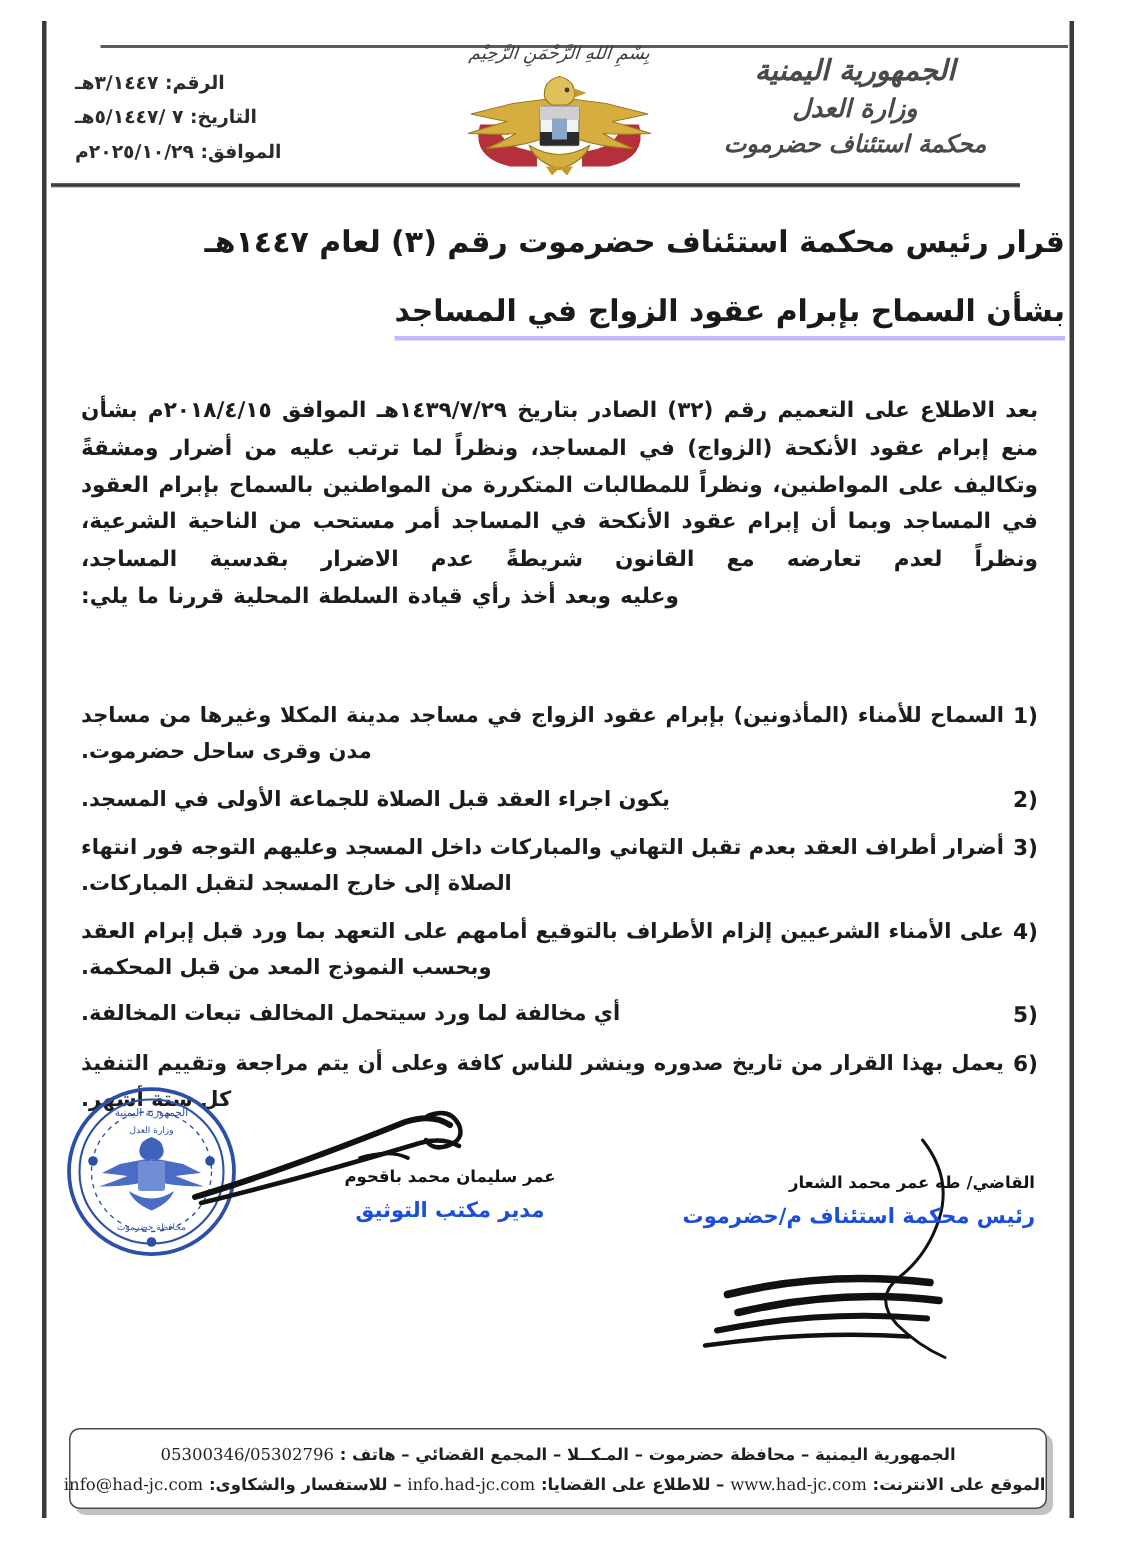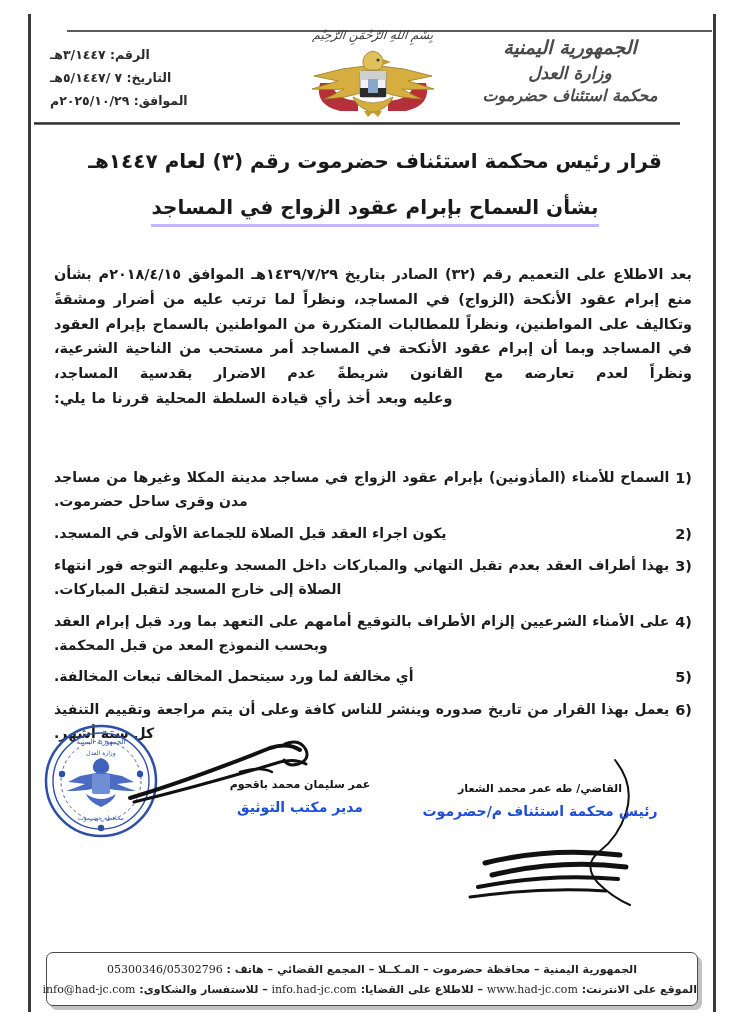--- a/index.html
+++ b/index.html
@@ -128,21 +128,21 @@
     height: 3px;
     background: linear-gradient(to bottom, #6e6e6e, #2f2f2f 50%, #8a8a8a);
   }
 
   
   .title-block {
     position: absolute;
     left: 40px;
     top: 148px;
     width: 670px;
-    text-align: center;
+    text-align: right;
   }
   .title-main {
     font-size: 20px;
     font-weight: bold;
     color: #1a1a1a;
     letter-spacing: -0.2px;
     line-height: 1.3;
   }
   .title-sub {
     margin-top: 20px;
@@ -213,21 +213,21 @@
     left: 0;
     top: 760px;
     width: 750px;
     height: 150px;
   }
   .sig-right {
     position: absolute;
     right: 60px;
     top: 22px;
     width: 300px;
-    text-align: center;
+    text-align: right;
   }
   .sig-left {
     position: absolute;
     left: 150px;
     top: 18px;
     width: 300px;
     text-align: center;
   }
   .sig-name {
     font-size: 11px;
@@ -376,21 +376,21 @@
     <div class="decision-item">
       <span class="decision-num">1)</span>
       <span class="decision-text">السماح للأمناء (المأذونين) بإبرام عقود الزواج في مساجد مدينة المكلا وغيرها من مساجد مدن وقرى ساحل حضرموت.</span>
     </div>
     <div class="decision-item">
       <span class="decision-num">2)</span>
       <span class="decision-text">يكون اجراء العقد قبل الصلاة للجماعة الأولى في المسجد.</span>
     </div>
     <div class="decision-item">
       <span class="decision-num">3)</span>
-      <span class="decision-text">بهذا أطراف العقد بعدم تقبل التهاني والمباركات داخل المسجد وعليهم التوجه فور انتهاء الصلاة إلى خارج المسجد لتقبل المباركات.</span>
+      <span class="decision-text">أضرار أطراف العقد بعدم تقبل التهاني والمباركات داخل المسجد وعليهم التوجه فور انتهاء الصلاة إلى خارج المسجد لتقبل المباركات.</span>
     </div>
     <div class="decision-item">
       <span class="decision-num">4)</span>
       <span class="decision-text">على الأمناء الشرعيين إلزام الأطراف بالتوقيع أمامهم على التعهد بما ورد قبل إبرام العقد وبحسب النموذج المعد من قبل المحكمة.</span>
     </div>
     <div class="decision-item">
       <span class="decision-num">5)</span>
       <span class="decision-text">أي مخالفة لما ورد سيتحمل المخالف تبعات المخالفة.</span>
     </div>
     <div class="decision-item">

